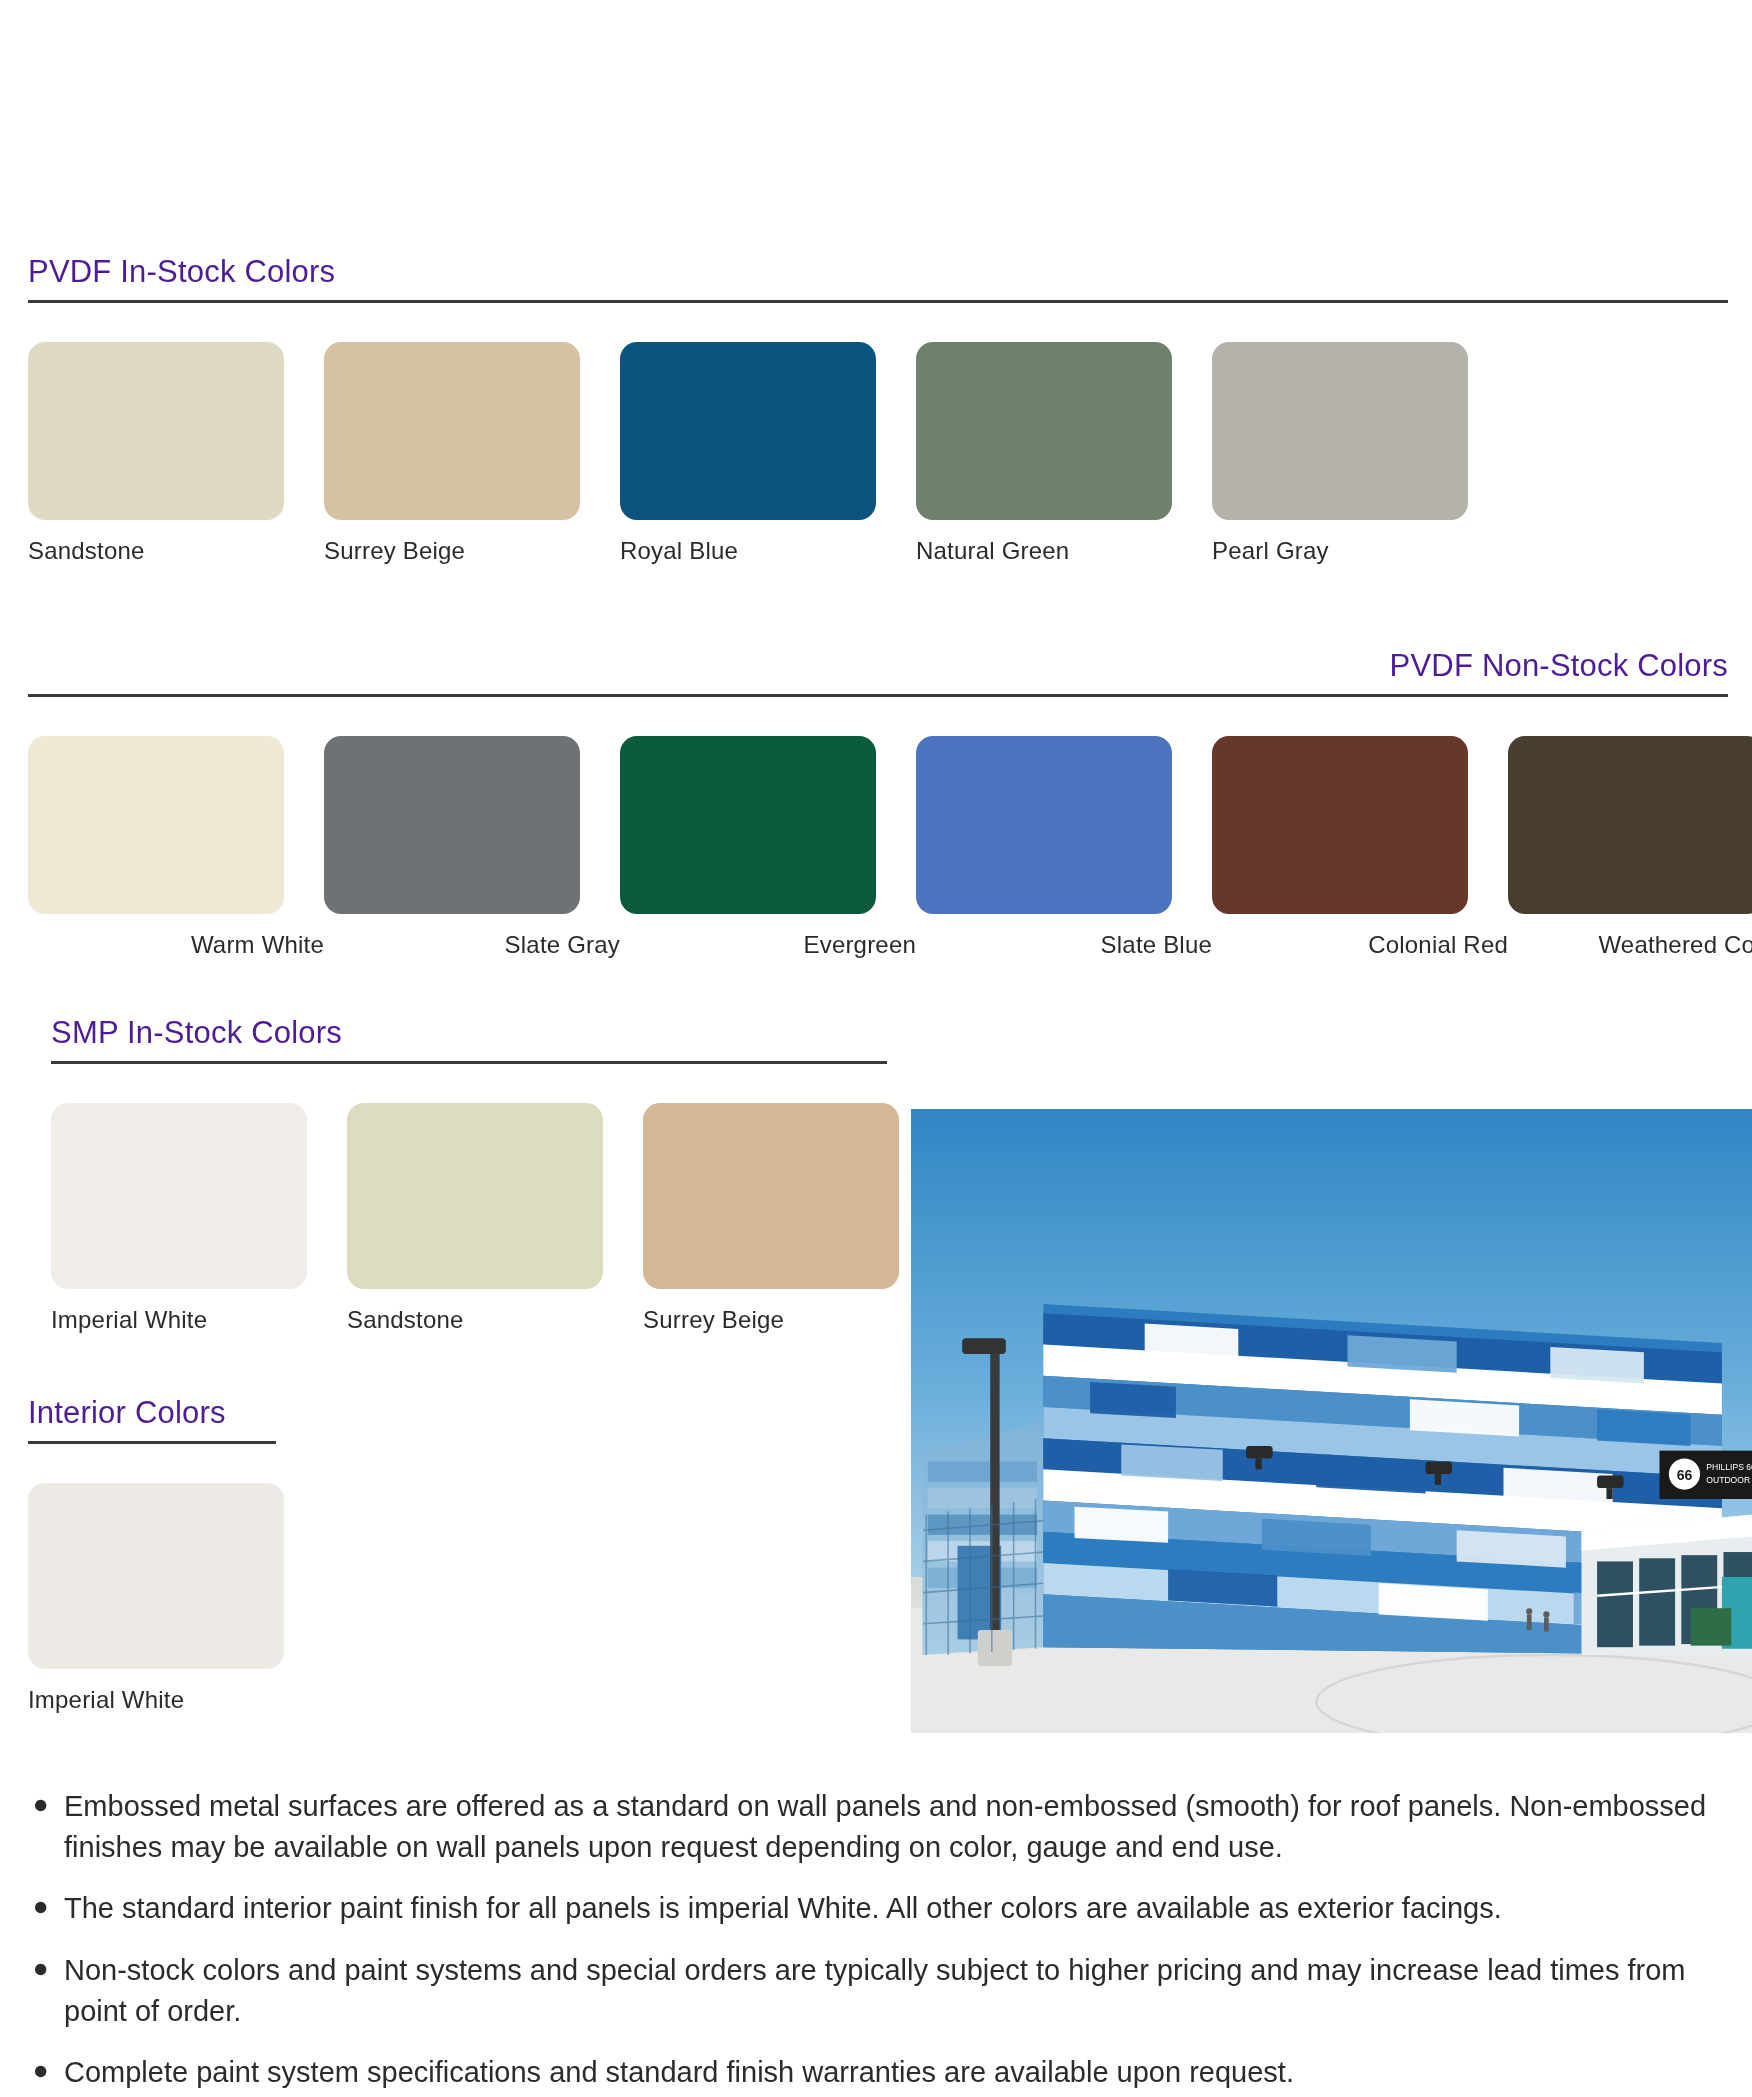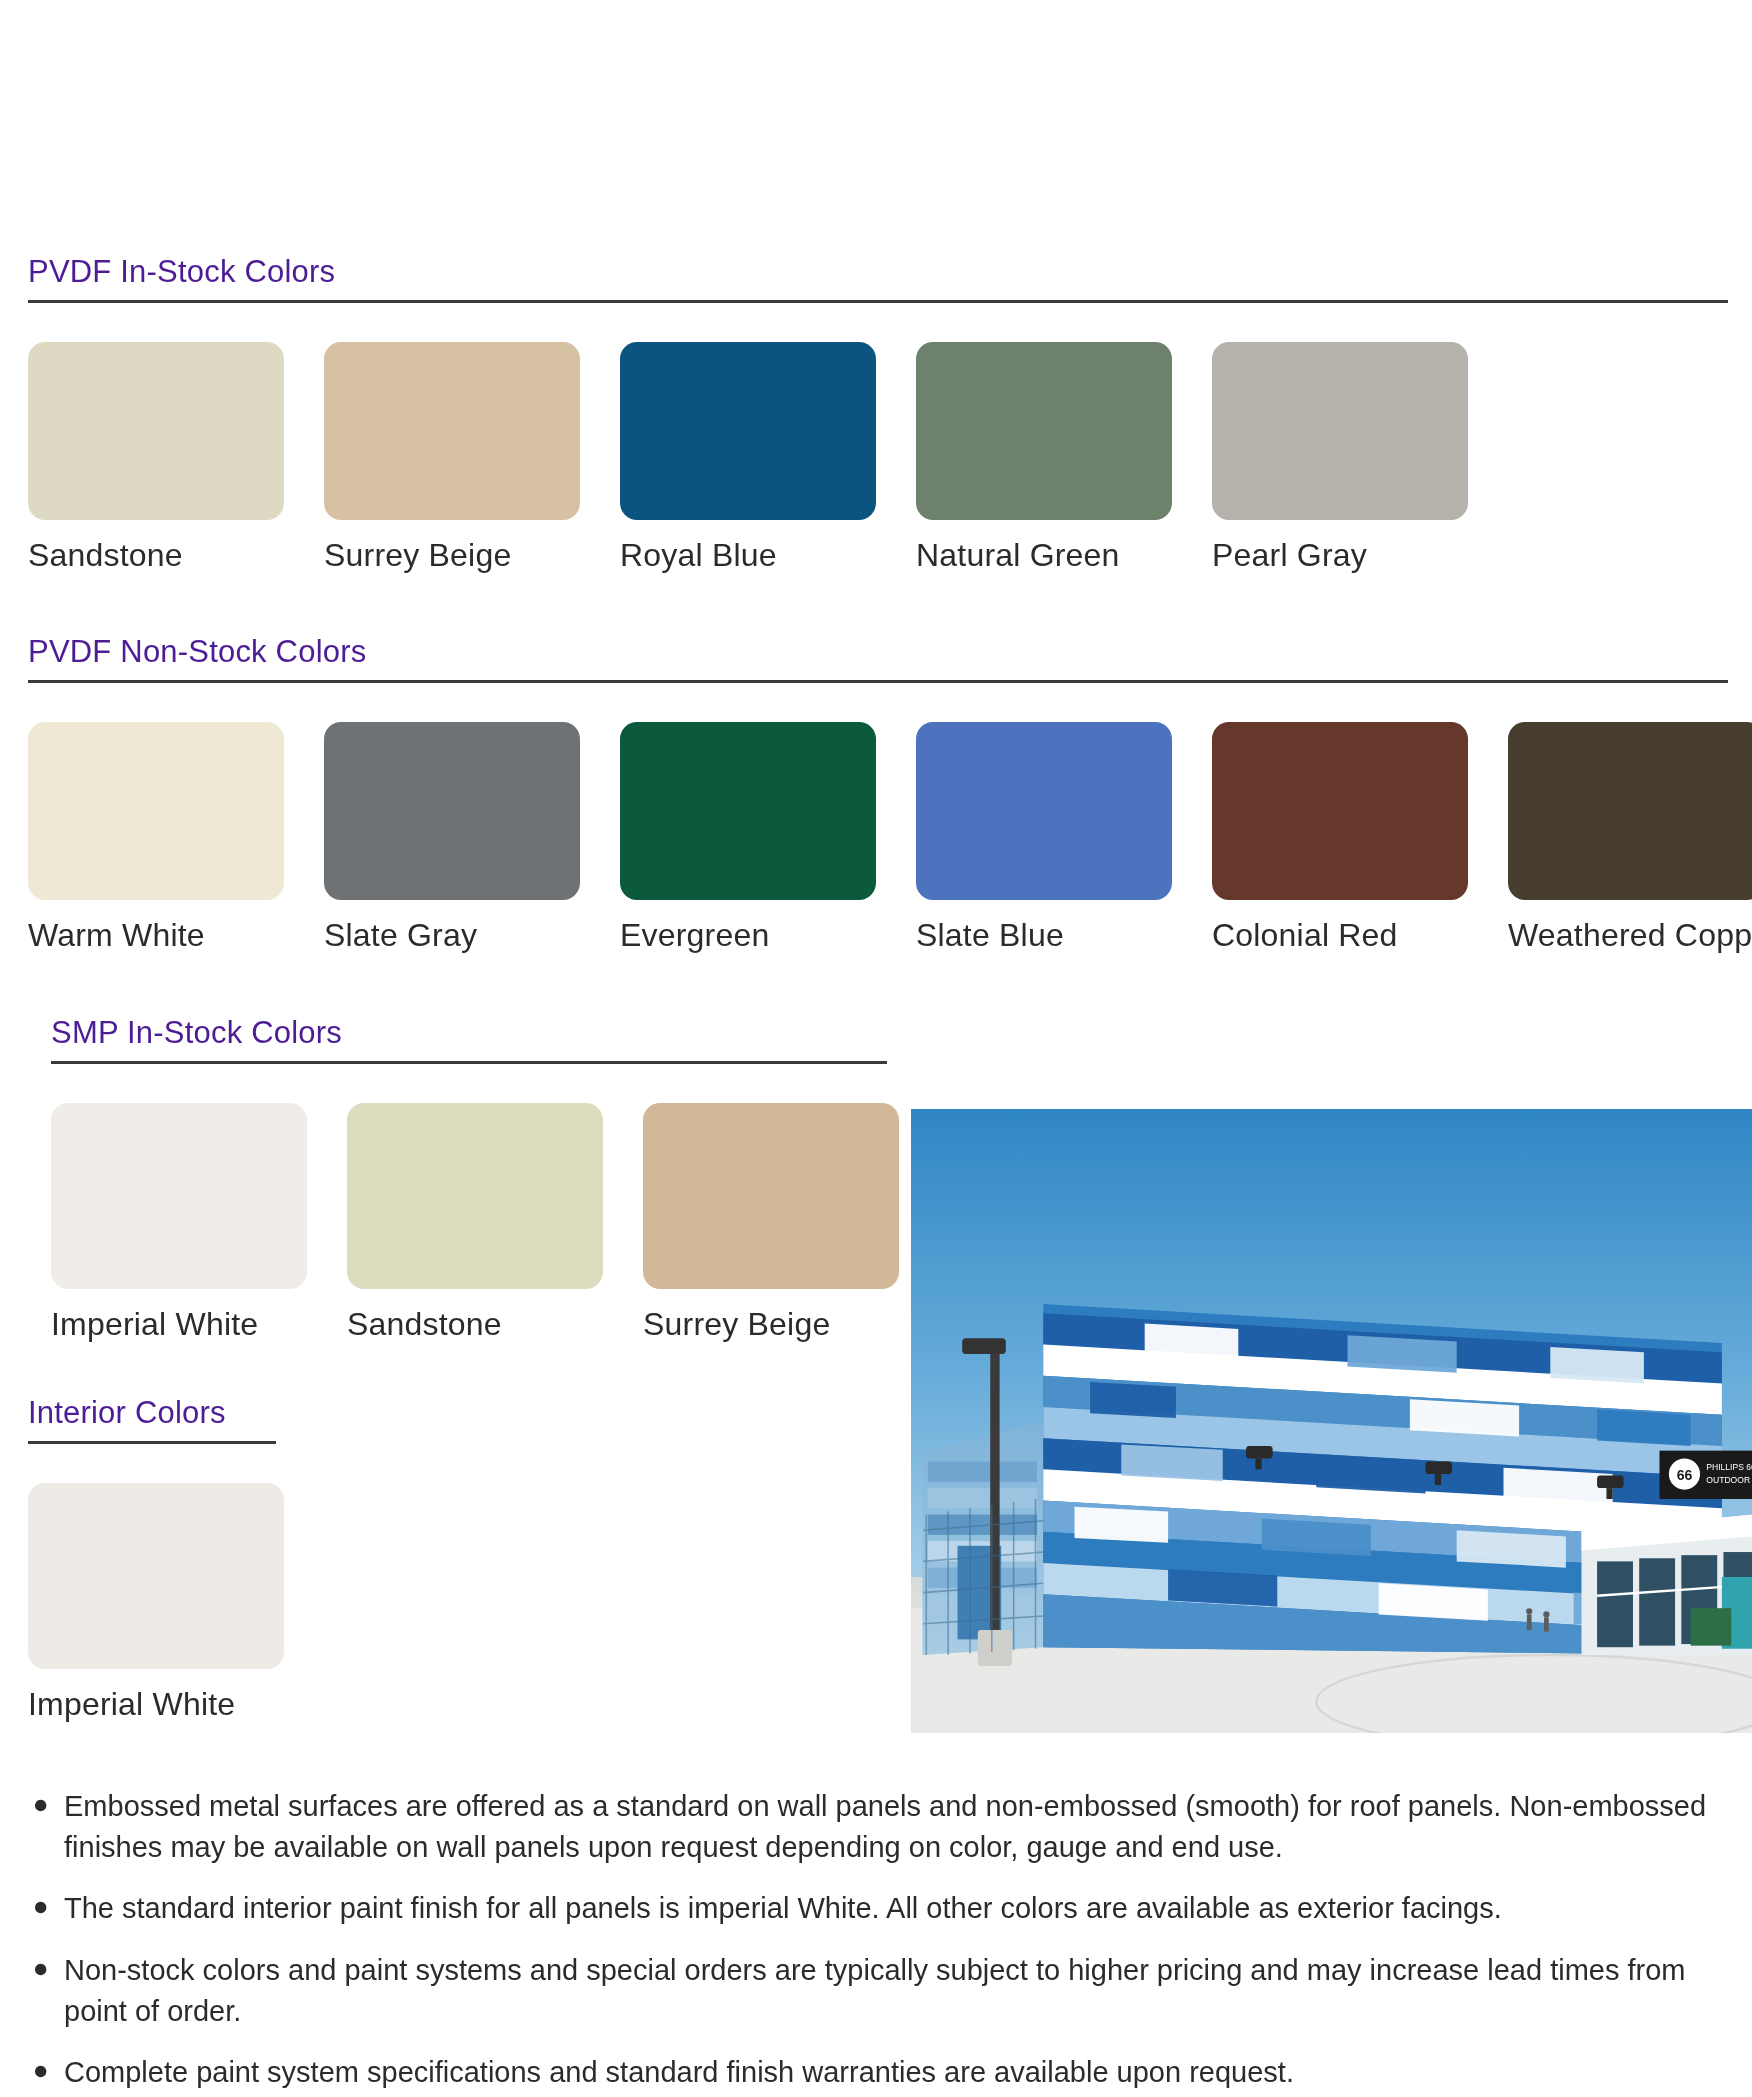--- a/index.html
+++ b/index.html
@@ -56,21 +56,21 @@
     width: 296px;
     flex: 0 0 296px;
   }
   .swatch-chip {
     width: 256px;
     height: 178px;
     border-radius: 17px;
   }
   .swatch-label {
     margin-top: 17px;
-    font-size: 32px;
+    font-size: 24px;
     font-weight: 400;
     color: #2b2b2b;
     letter-spacing: 0.2px;
     white-space: nowrap;
   }
 
   
   .tall .swatch-chip { height: 186px; }
 
   
@@ -138,21 +138,21 @@
         <div class="swatch-chip" id="chip-0-4" style="background: rgb(109, 129, 109);"></div>
         <div class="swatch-label">Natural Green</div>
       </div>
       <div class="swatch-cell">
         <div class="swatch-chip" id="chip-0-5" style="background: rgb(180, 178, 171);"></div>
         <div class="swatch-label">Pearl Gray</div>
       </div>
     </div>
   </div>
 
-  <div class="section" style="top:633px; width:1700px;">
+  <div class="section" style="top:647px; width:1700px;text-align:right;">
     <div class="section-header">PVDF Non-Stock Colors</div>
     <div class="section-rule" id="rule-1" style="width: 1700px;"></div>
     <div class="swatch-row">
       <div class="swatch-cell">
         <div class="swatch-chip" id="chip-1-0" style="background: rgb(239, 232, 213);"></div>
         <div class="swatch-label">Warm White</div>
       </div>
       <div class="swatch-cell">
         <div class="swatch-chip" id="chip-1-1" style="background: rgb(110, 114, 116);"></div>
         <div class="swatch-label">Slate Gray</div>

